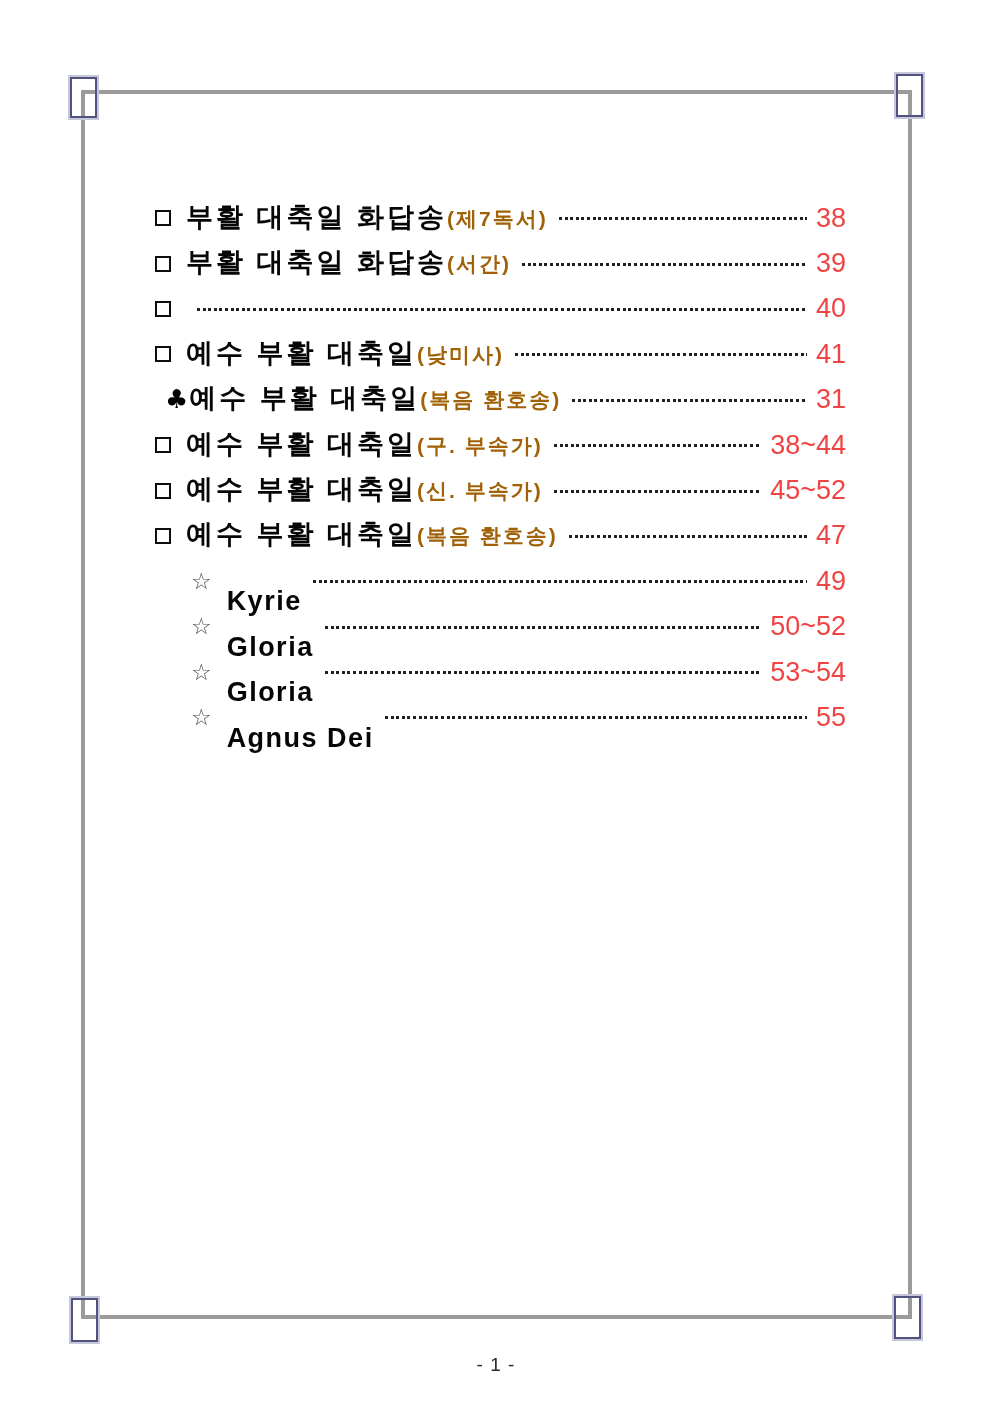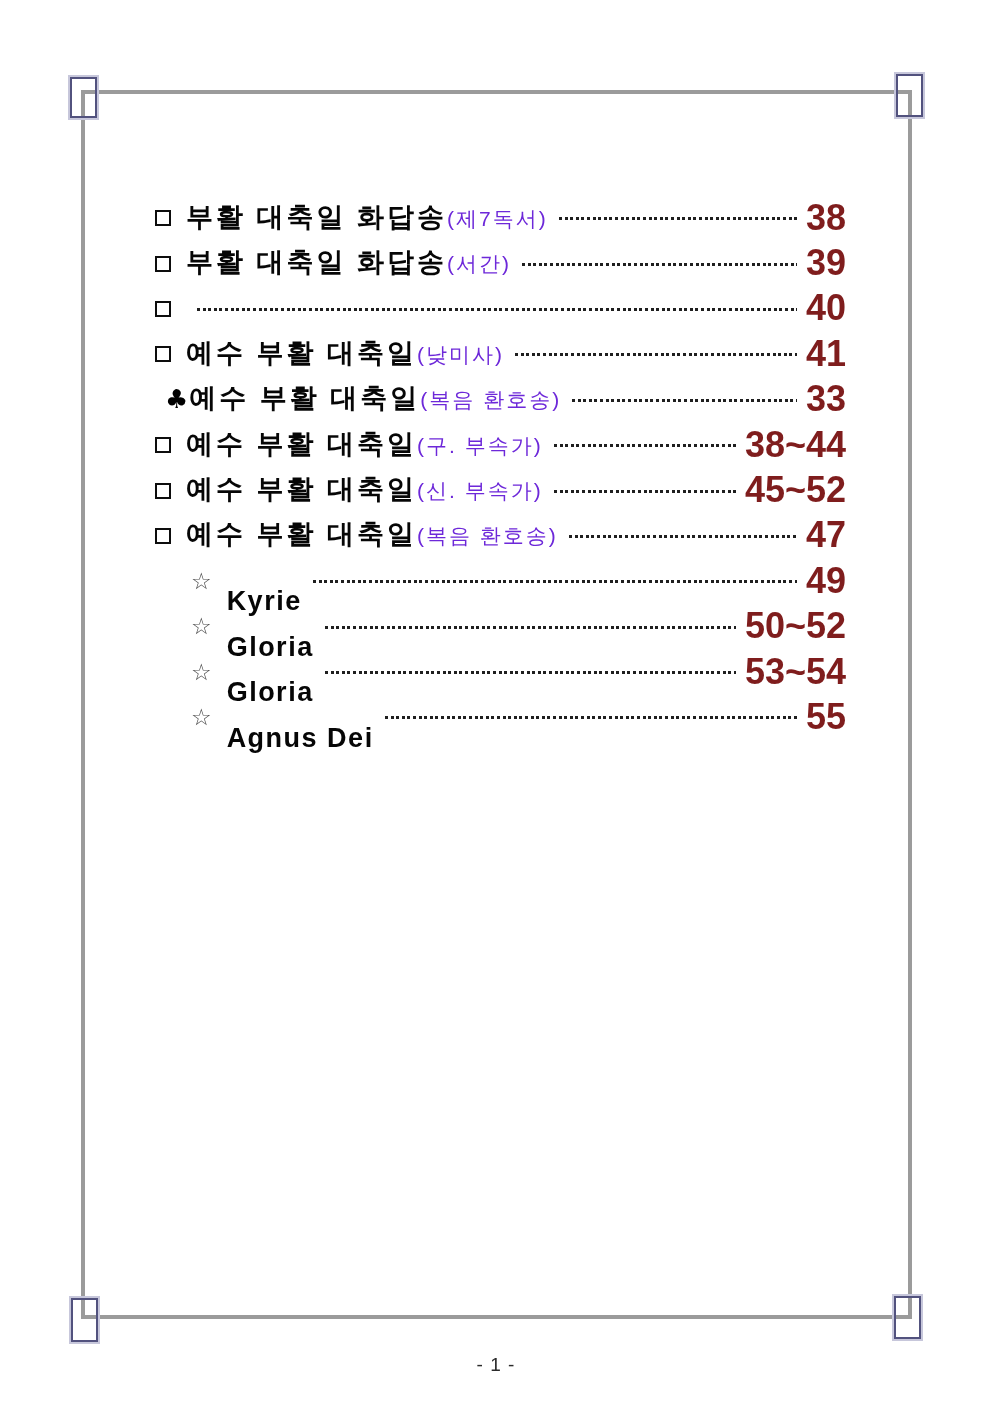--- a/index.html
+++ b/index.html
@@ -93,39 +93,39 @@
     color: #060606;
   }
   .level-star .toc-title {
     font-weight: 600;
     letter-spacing: 1.5px;
     margin-top: 41px;
   }
   .toc-sub {
     font-size: 21px;
     line-height: 34px;
-    font-weight: 400;
+    font-weight: 700;
     letter-spacing: 2px;
-    color: #6d28d9;
+    color: #a16207;
   }
   .leader {
     flex: 1 1 auto;
     align-self: center;
     height: 3px;
     margin: 2px 9px 0 11px;
     background: repeating-linear-gradient(90deg,
       #1f1f1f 0px, #1f1f1f 3px,
       transparent 3px, transparent 5.6px);
   }
   .toc-page {
     flex: 0 0 auto;
-    font-size: 36px;
+    font-size: 27px;
     line-height: 34px;
-    font-weight: 700;
-    color: #7f1d1d;
+    font-weight: 400;
+    color: #ef4444;
     white-space: nowrap;
   }
 
   .footer {
     position: absolute;
     left: 0;
     top: 1354px;
     width: 100%;
     text-align: center;
     font-size: 19px;
@@ -176,21 +176,21 @@
         <span class="leader"></span>
         <span class="toc-page">41</span>
       </div>
       <div class="toc-row level-club">
         <span class="marker-char marker-club">♣</span>
         <span class="toc-text">
           <span class="toc-title">예수 부활 대축일</span>
           <span class="toc-sub">(복음 환호송)</span>
         </span>
         <span class="leader"></span>
-        <span class="toc-page">33</span>
+        <span class="toc-page">31</span>
       </div>
       <div class="toc-row level-box">
         <span class="marker-box"></span>
         <span class="toc-text">
           <span class="toc-title">예수 부활 대축일</span>
           <span class="toc-sub">(구. 부속가)</span>
         </span>
         <span class="leader"></span>
         <span class="toc-page">38~44</span>
       </div>

